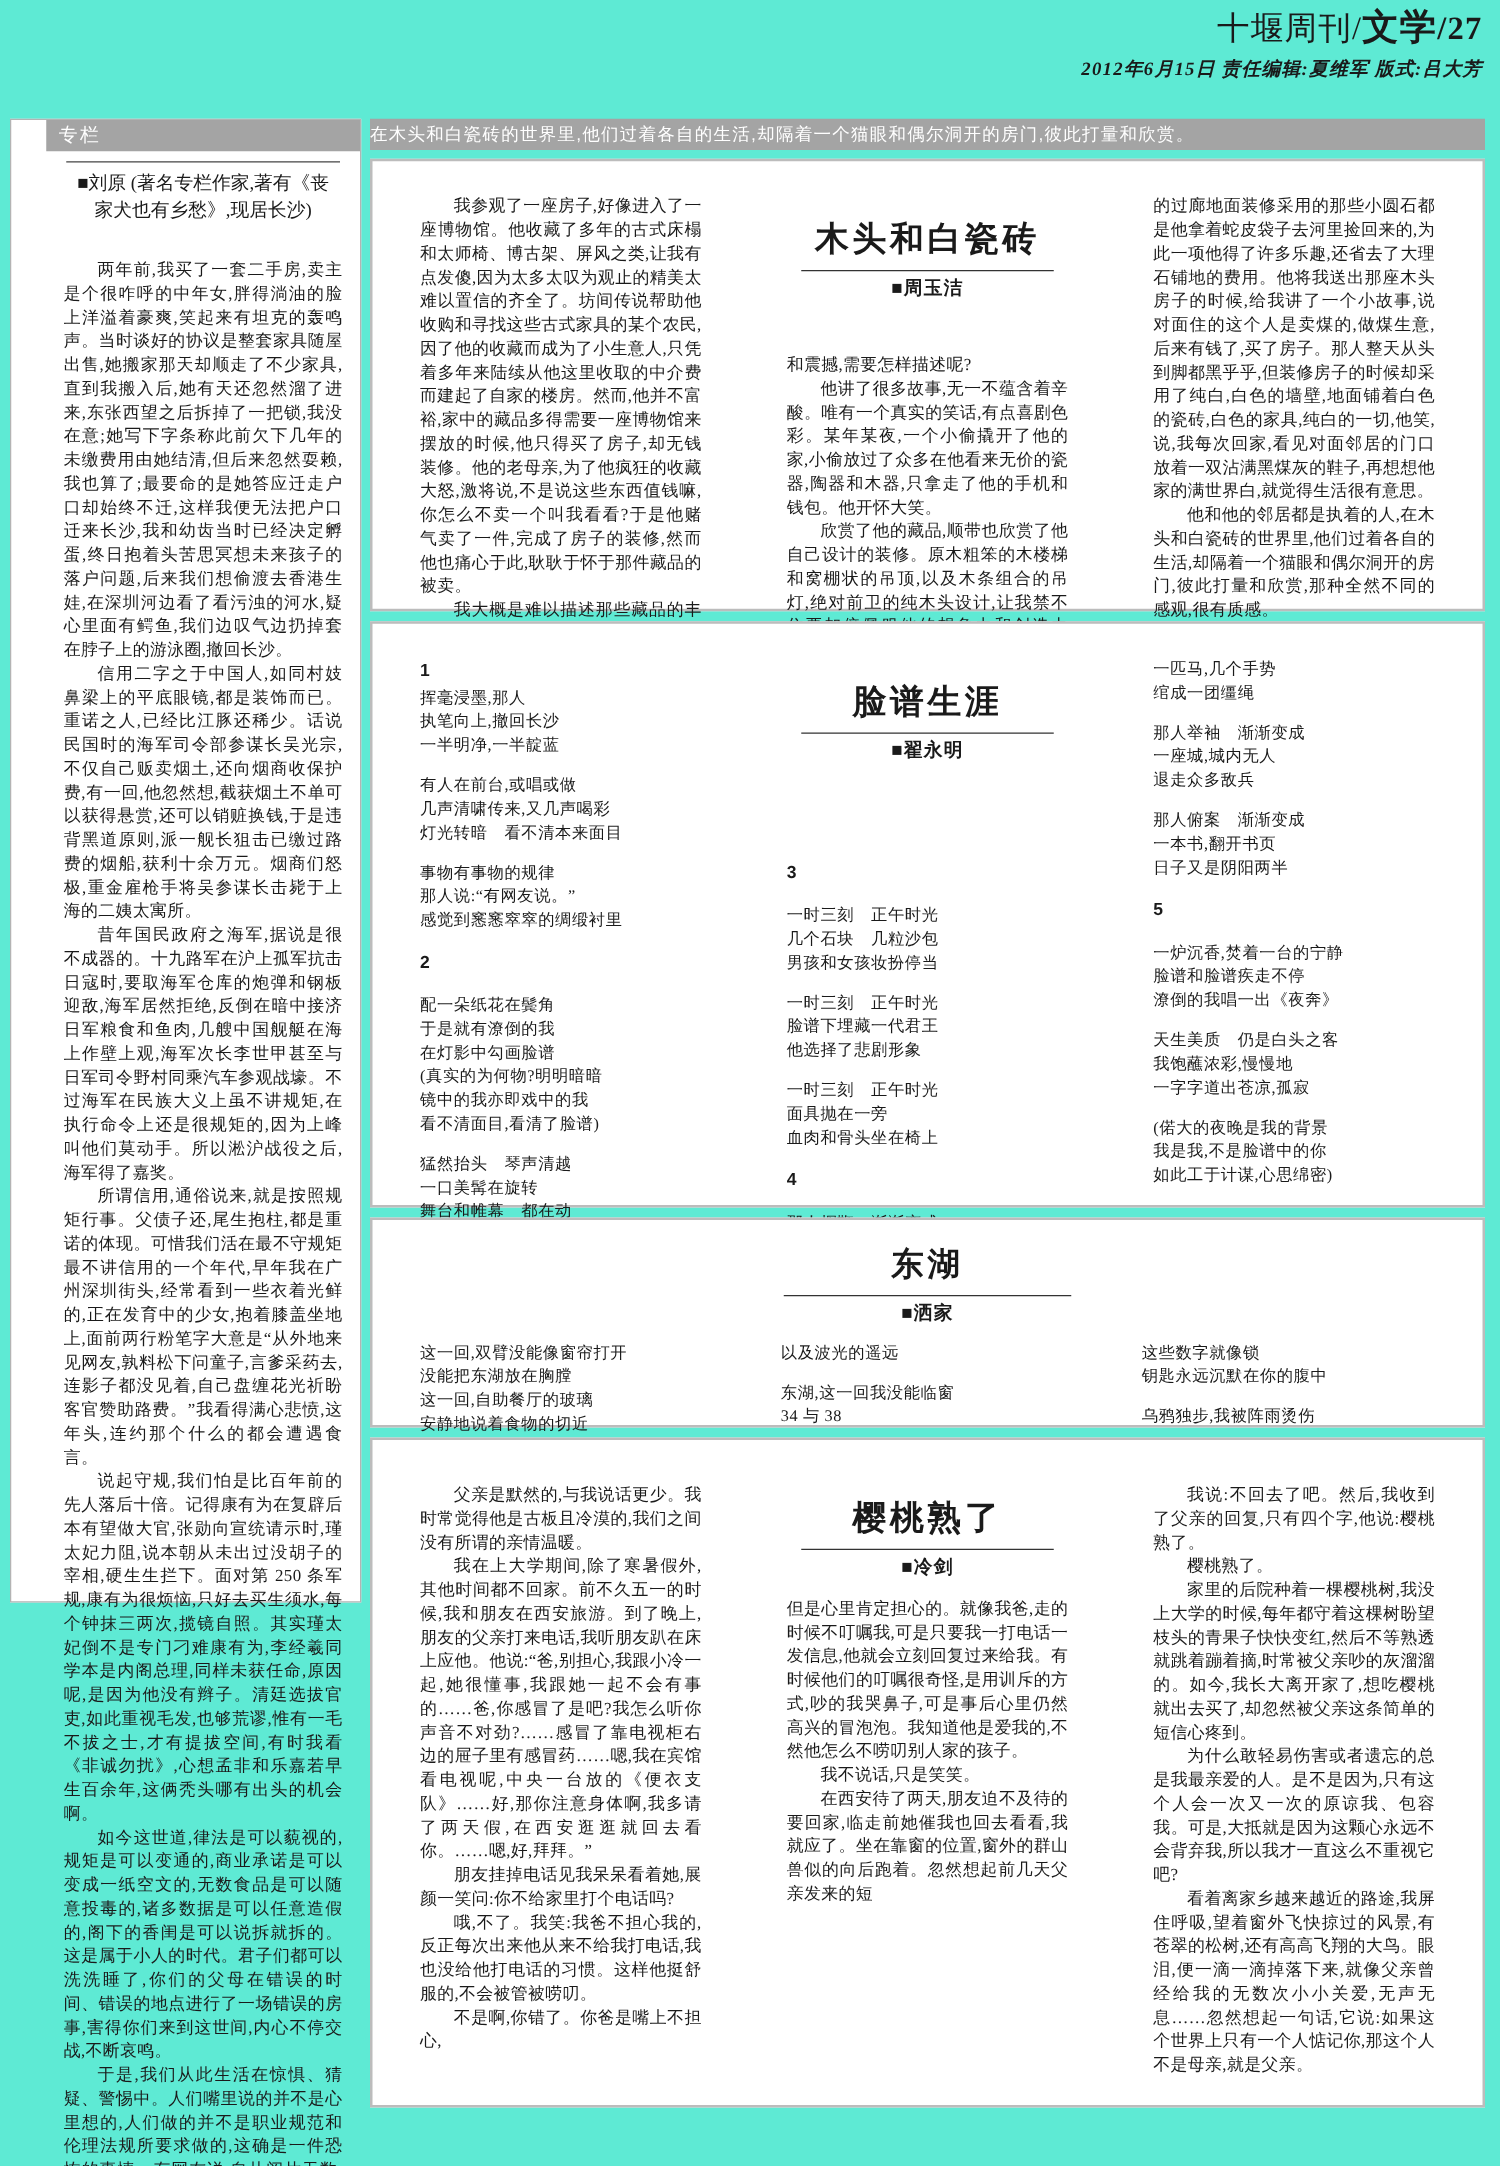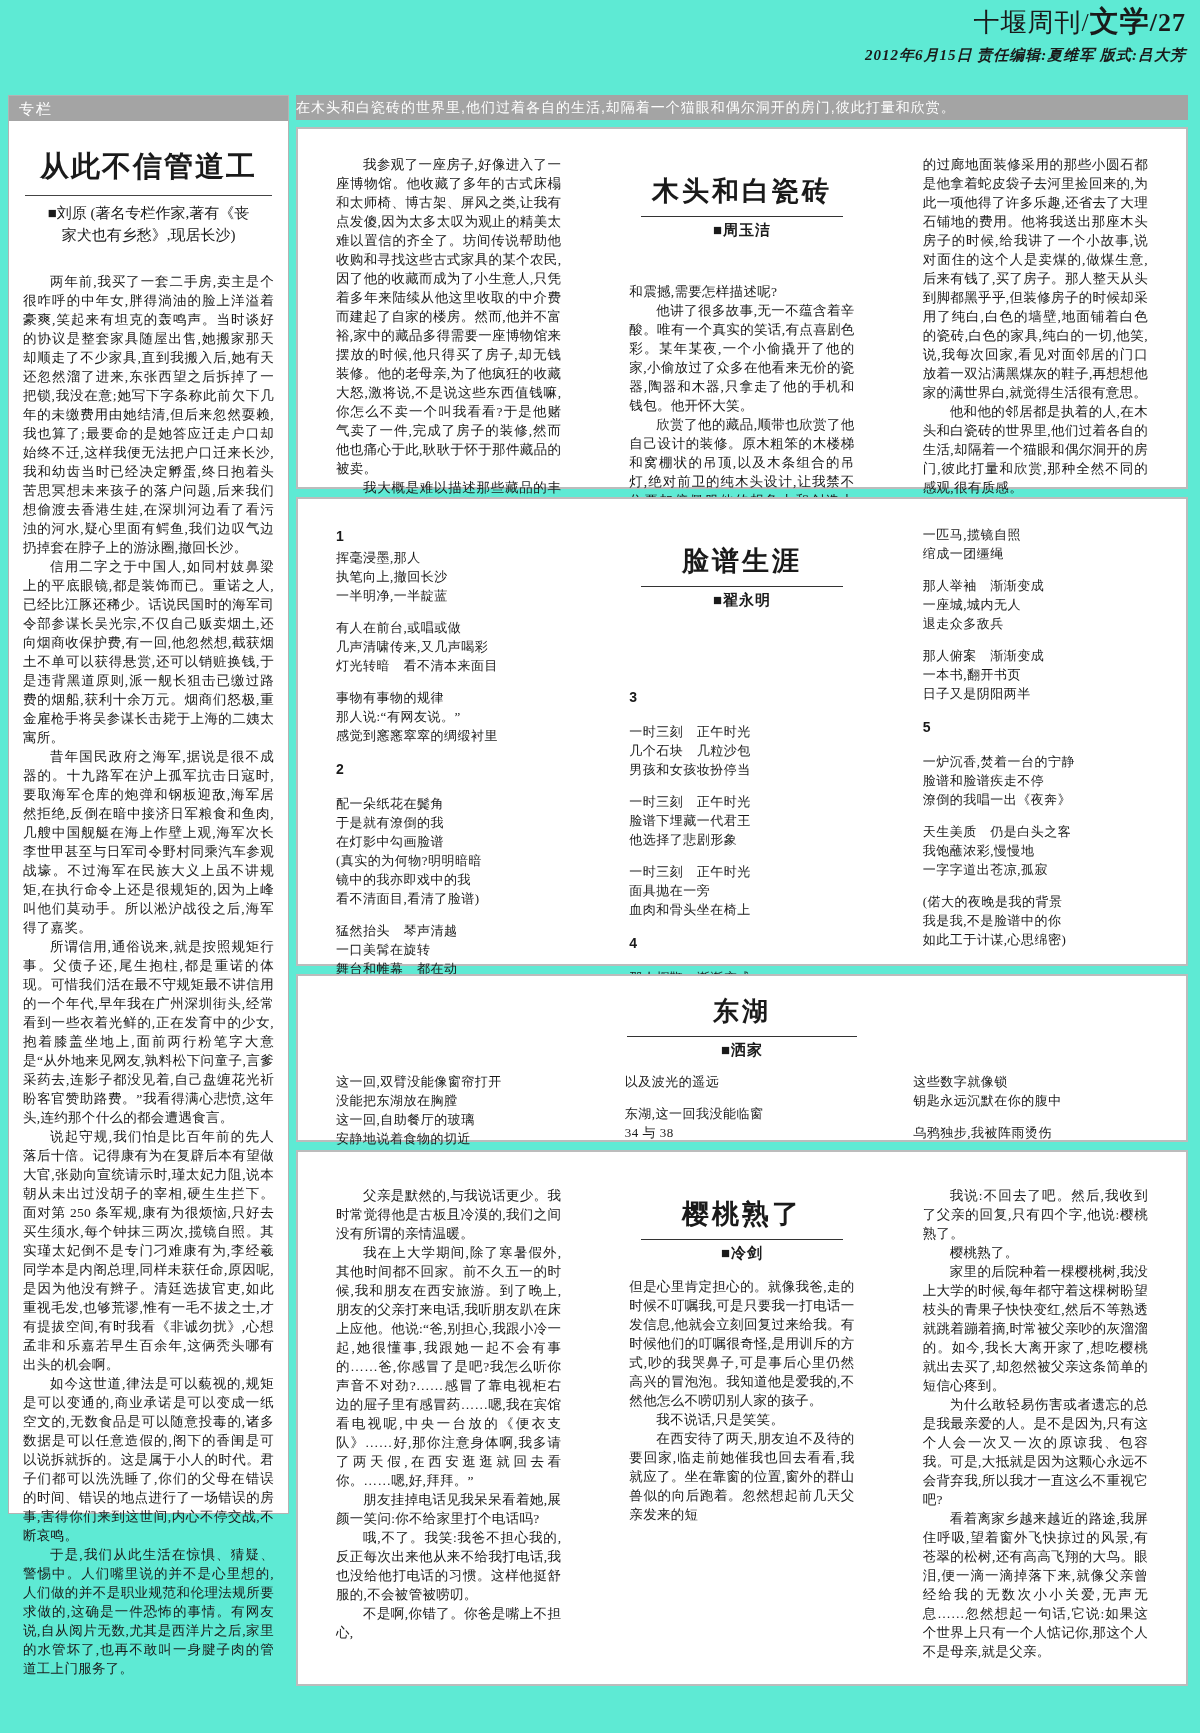--- a/index.html
+++ b/index.html
@@ -20,22 +20,22 @@
   
   .gray-bar { background:#a4a4a4; color:#ffffff; font-family:"Liberation Sans","DejaVu Sans",sans-serif; }
   .left-bar { height:25px; line-height:25px; padding-left:10px; font-size:15px; letter-spacing:2px; }
   .banner {
     position:absolute; left:296px; top:95px; width:892px; height:25px; line-height:25px;
     font-size:14px; letter-spacing:1px;
   }
 
   
   .left-box {
-    position:absolute; left:8px; top:95px; width:281px; height:1419px;
-    border:1px solid #b3b3b3; box-sizing:border-box; background:#fff;
+    position:absolute; left:8px; top:95px; width:281px; height:1187px;
+    border:1px solid #b3b3b3; box-sizing:border-box; background:#fff;padding-left:28px;
   }
   .left-content { padding:0 14px; }
   .col-title { margin:26px 0 0; text-align:center; font-size:29px; font-weight:bold; letter-spacing:2px; }
   .title-rule { border-bottom:1.5px solid #444; margin:8px 2px 6px; }
   .byline-kai { width:215px; margin:0 auto; text-align:center; font-size:15px; line-height:22px; }
   .left-body { margin-top:26px; }
   .left-body .para { font-size:14px; line-height:19.5px; }
 
   
   .box {
@@ -87,21 +87,20 @@
   <header class="masthead">
     <div class="mh-line">
       <span class="mh-name">十堰周刊/</span><span class="mh-sect">文学</span><span class="mh-page">/27</span>
     </div>
     <div class="mh-date">2012年6月15日 责任编辑:夏维军 版式:吕大芳</div>
   </header>
 
   <aside class="left-box">
     <div class="gray-bar left-bar">专栏</div>
     <div class="left-content">
-      <h1 class="col-title">从此不信管道工</h1>
       <div class="title-rule"></div>
       <div class="byline-kai">■刘原 (著名专栏作家,著有《丧家犬也有乡愁》,现居长沙)</div>
       <div class="body-text left-body">
           <p class="para">两年前,我买了一套二手房,卖主是个很咋呼的中年女,胖得淌油的脸上洋溢着豪爽,笑起来有坦克的轰鸣声。当时谈好的协议是整套家具随屋出售,她搬家那天却顺走了不少家具,直到我搬入后,她有天还忽然溜了进来,东张西望之后拆掉了一把锁,我没在意;她写下字条称此前欠下几年的未缴费用由她结清,但后来忽然耍赖,我也算了;最要命的是她答应迁走户口却始终不迁,这样我便无法把户口迁来长沙,我和幼齿当时已经决定孵蛋,终日抱着头苦思冥想未来孩子的落户问题,后来我们想偷渡去香港生娃,在深圳河边看了看污浊的河水,疑心里面有鳄鱼,我们边叹气边扔掉套在脖子上的游泳圈,撤回长沙。</p>
           <p class="para">信用二字之于中国人,如同村妓鼻梁上的平底眼镜,都是装饰而已。重诺之人,已经比江豚还稀少。话说民国时的海军司令部参谋长吴光宗,不仅自己贩卖烟土,还向烟商收保护费,有一回,他忽然想,截获烟土不单可以获得悬赏,还可以销赃换钱,于是违背黑道原则,派一舰长狙击已缴过路费的烟船,获利十余万元。烟商们怒极,重金雇枪手将吴参谋长击毙于上海的二姨太寓所。</p>
           <p class="para">昔年国民政府之海军,据说是很不成器的。十九路军在沪上孤军抗击日寇时,要取海军仓库的炮弹和钢板迎敌,海军居然拒绝,反倒在暗中接济日军粮食和鱼肉,几艘中国舰艇在海上作壁上观,海军次长李世甲甚至与日军司令野村同乘汽车参观战壕。不过海军在民族大义上虽不讲规矩,在执行命令上还是很规矩的,因为上峰叫他们莫动手。所以淞沪战役之后,海军得了嘉奖。</p>
           <p class="para">所谓信用,通俗说来,就是按照规矩行事。父债子还,尾生抱柱,都是重诺的体现。可惜我们活在最不守规矩最不讲信用的一个年代,早年我在广州深圳街头,经常看到一些衣着光鲜的,正在发育中的少女,抱着膝盖坐地上,面前两行粉笔字大意是“从外地来见网友,孰料松下问童子,言爹采药去,连影子都没见着,自己盘缠花光祈盼客官赞助路费。”我看得满心悲愤,这年头,连约那个什么的都会遭遇食言。</p>
           <p class="para">说起守规,我们怕是比百年前的先人落后十倍。记得康有为在复辟后本有望做大官,张勋向宣统请示时,瑾太妃力阻,说本朝从未出过没胡子的宰相,硬生生拦下。面对第 250 条军规,康有为很烦恼,只好去买生须水,每个钟抹三两次,揽镜自照。其实瑾太妃倒不是专门刁难康有为,李经羲同学本是内阁总理,同样未获任命,原因呢,是因为他没有辫子。清廷选拔官吏,如此重视毛发,也够荒谬,惟有一毛不拔之士,才有提拔空间,有时我看《非诚勿扰》,心想孟非和乐嘉若早生百余年,这俩秃头哪有出头的机会啊。</p>
           <p class="para">如今这世道,律法是可以藐视的,规矩是可以变通的,商业承诺是可以变成一纸空文的,无数食品是可以随意投毒的,诸多数据是可以任意造假的,阁下的香闺是可以说拆就拆的。这是属于小人的时代。君子们都可以洗洗睡了,你们的父母在错误的时间、错误的地点进行了一场错误的房事,害得你们来到这世间,内心不停交战,不断哀鸣。</p>
           <p class="para">于是,我们从此生活在惊惧、猜疑、警惕中。人们嘴里说的并不是心里想的,人们做的并不是职业规范和伦理法规所要求做的,这确是一件恐怖的事情。有网友说,自从阅片无数,尤其是西洋片之后,家里的水管坏了,也再不敢叫一身腱子肉的管道工上门服务了。</p>
@@ -190,21 +189,21 @@
           <div class="poem-line">面具抛在一旁</div>
           <div class="poem-line">血肉和骨头坐在椅上</div>
           <div class="poem-line blank">&nbsp;</div>
           <div class="poem-line num">4</div>
           <div class="poem-line blank">&nbsp;</div>
           <div class="poem-line">那人挥鞭　渐渐变成</div>
         </div>
     </div>
     <div class="col">
       <div>
-          <div class="poem-line">一匹马,揽镜自照</div>
+          <div class="poem-line">一匹马,几个手势</div>
           <div class="poem-line">绾成一团缰绳</div>
           <div class="poem-line blank">&nbsp;</div>
           <div class="poem-line">那人举袖　渐渐变成</div>
           <div class="poem-line">一座城,城内无人</div>
           <div class="poem-line">退走众多敌兵</div>
           <div class="poem-line blank">&nbsp;</div>
           <div class="poem-line">那人俯案　渐渐变成</div>
           <div class="poem-line">一本书,翻开书页</div>
           <div class="poem-line">日子又是阴阳两半</div>
           <div class="poem-line blank">&nbsp;</div>

